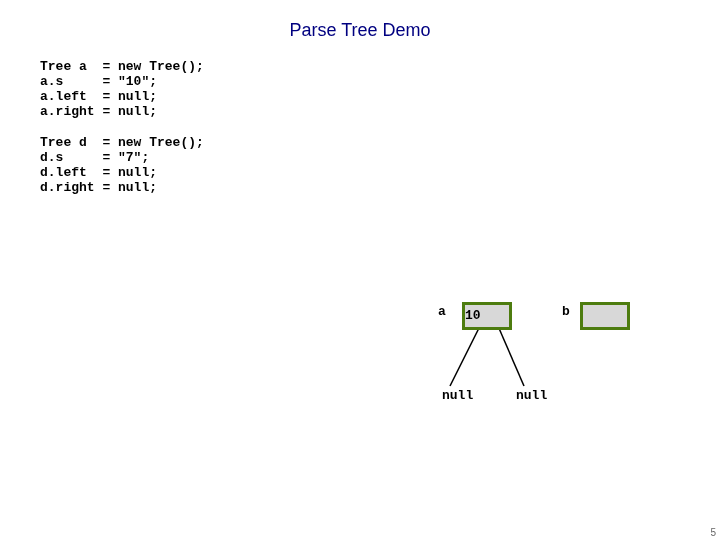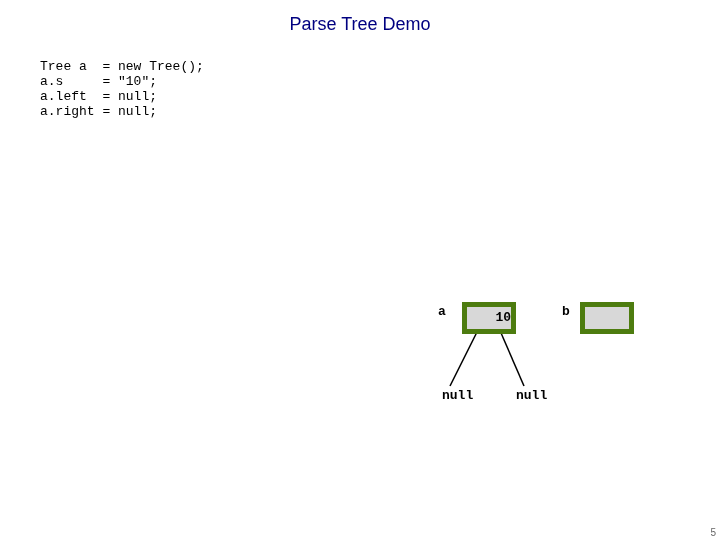--- a/index.html
+++ b/index.html
@@ -9,58 +9,58 @@
     height: 540px;
     background: #fff;
     font-family: "Comic Sans MS", cursive, sans-serif;
     position: relative;
     overflow: hidden;
   }
   .title {
     text-align: center;
     font-size: 18px;
     color: #000080;
-    padding-top: 14px;
+    padding-top: 20px;
     padding-bottom: 10px;
     font-family: "Comic Sans MS", cursive, sans-serif;
   }
   .code-area {
     position: absolute;
     left: 40px;
     top: 60px;
     font-family: "Courier New", monospace;
     font-size: 13px;
     color: #000;
     line-height: 1.15;
-    font-weight: normal;
+    font-weight: bold;
   }
   .code-block {
     margin-bottom: 16px;
     white-space: pre;
   }
   .code-block.hl {
     background: linear-gradient(to right, #b0b0c8, #c4c4d8);
   }
   .diagram {
     position: absolute;
     left: 420px;
     top: 300px;
     width: 260px;
     height: 180px;
   }
   .node {
     position: absolute;
     width: 44px;
     height: 22px;
     background: #d8d8d8;
-    border: 5px solid #4d7c0f;
+    border: 3px solid #4d7c0f;
     font-family: "Courier New", monospace;
     font-size: 13px;
     font-weight: bold;
-    text-align: right;
+    text-align: left;
     line-height: 22px;
   }
   .lbl {
     position: absolute;
     font-family: "Courier New", monospace;
     font-size: 13px;
     font-weight: bold;
   }
   .nullbl {
     position: absolute;
@@ -87,20 +87,24 @@
 </head>
 <body>
 
 <div class="title">Parse Tree Demo</div>
 
 <div class="code-area">
   <div class="code-block">Tree a  = new Tree();
 a.s     = "10";
 a.left  = null;
 a.right = null;</div>
+  <div class="code-block">Tree d  = new Tree();
+d.s     = "7";
+d.left  = null;
+d.right = null;</div>
 </div>
 
 <div class="diagram">
   <svg class="lines">
     <line x1="60" y1="26" x2="30" y2="86" stroke="#000" stroke-width="1.5"></line>
     <line x1="78" y1="26" x2="104" y2="86" stroke="#000" stroke-width="1.5"></line>
   </svg>
 
   <span class="lbl" style="left:18px; top:4px;">a</span>
   <div class="node" style="left:42px; top:2px;">10</div>

